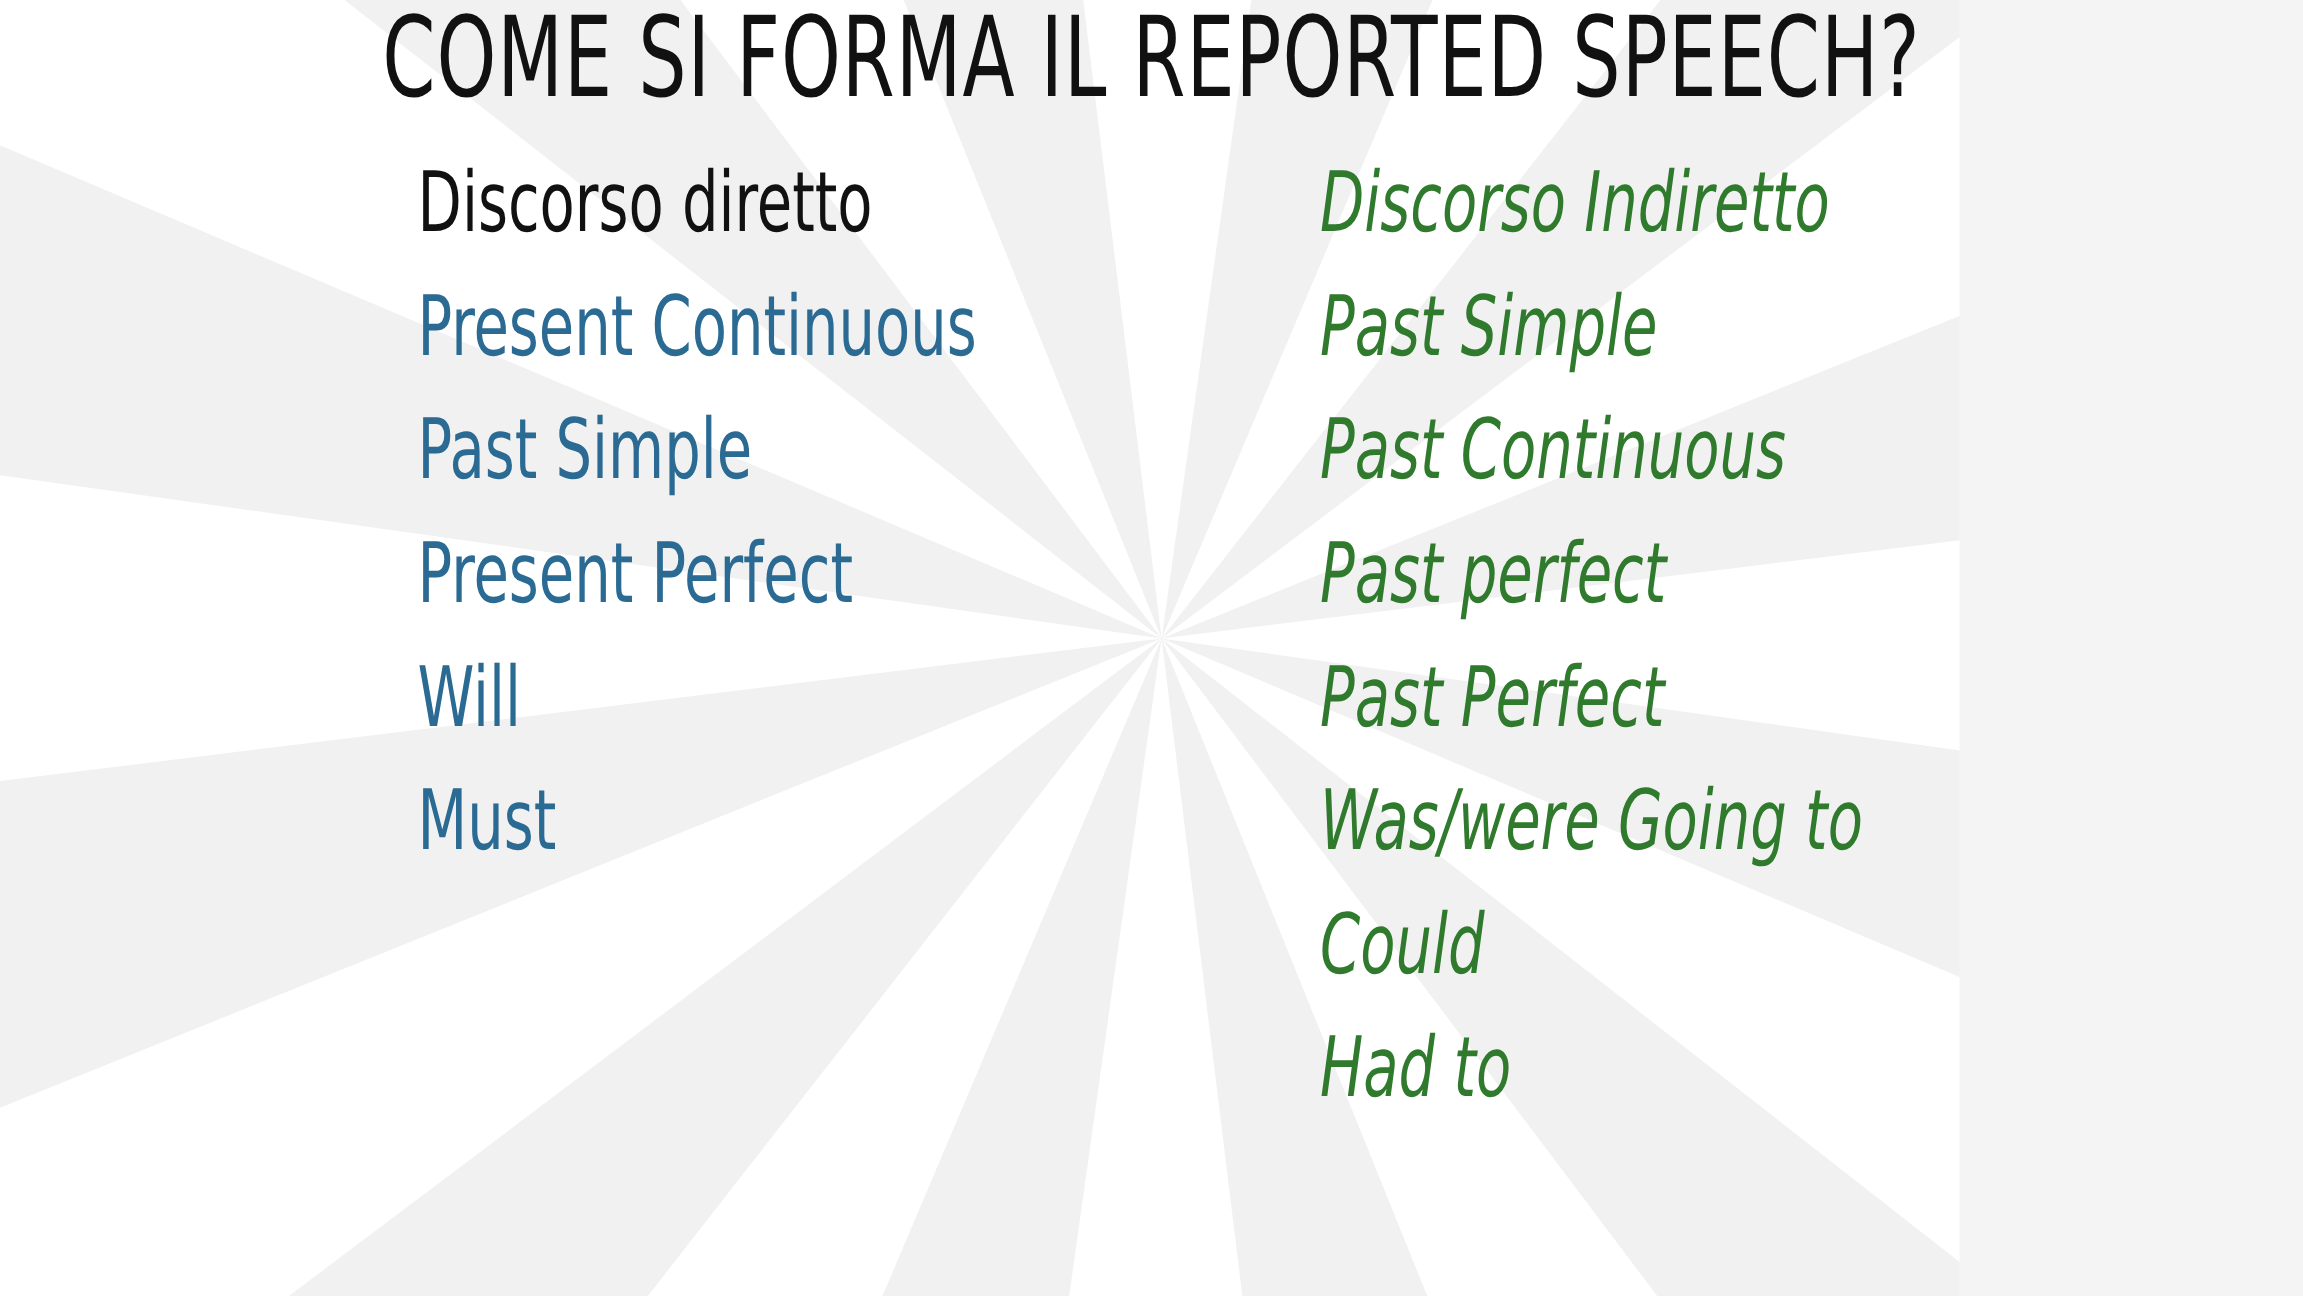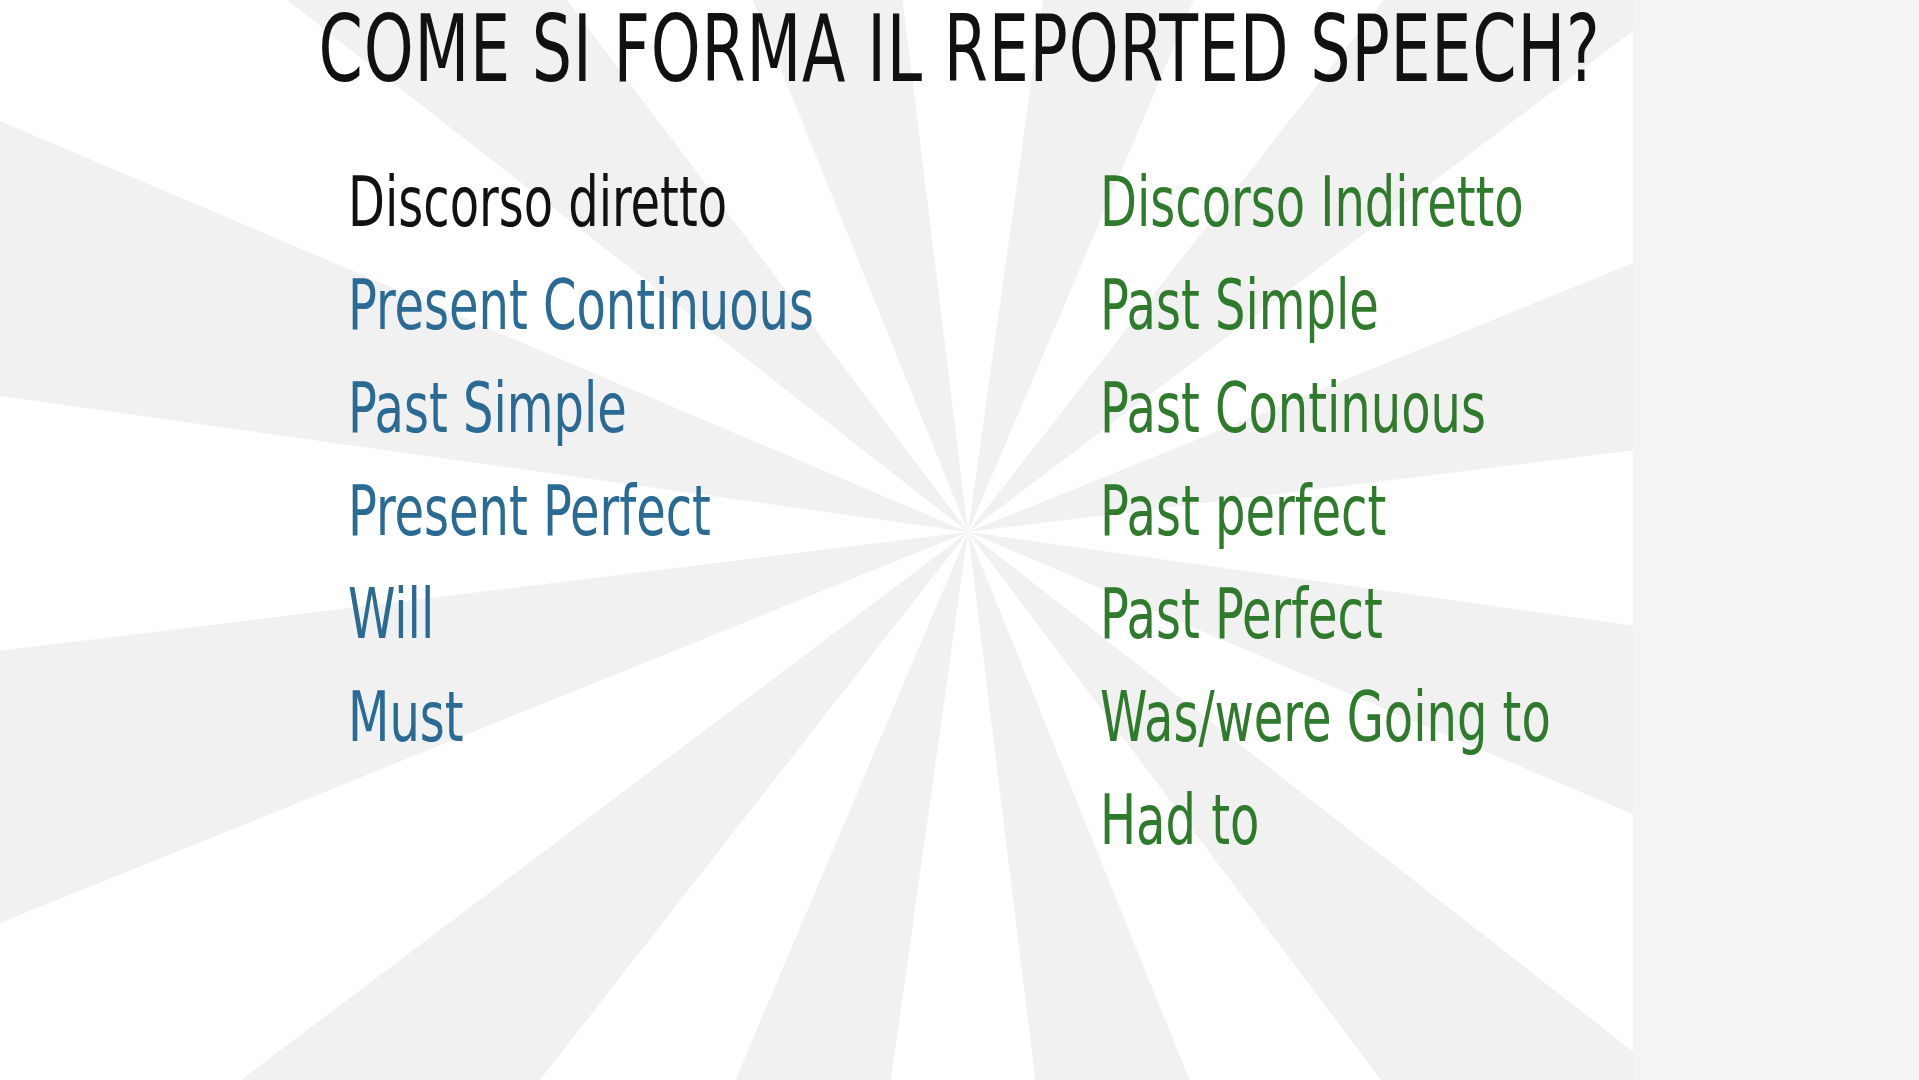--- a/index.html
+++ b/index.html
@@ -51,26 +51,26 @@
     transform: scaleX(0.82) scaleY(1.08);
     transform-origin: center top;
     white-space: nowrap;
   }
 
   .column {
     position: absolute;
     top: 130px;
   }
   .column.left  { left: 348px; }
-  .column.right { left: 1100px; }
+  .column.right { left: 1100px; font-style: italic; }
 
   .tense-row {
     height: 103px;
     display: flex;
-    align-items: flex-end;
+    align-items: flex-start;
     white-space: nowrap;
   }
   .tense-text {
     font-family: "DejaVu Sans Condensed", "Liberation Sans Narrow", "Liberation Sans", sans-serif;
     font-size: 62px;
     line-height: 70px;
     font-weight: 400;
     letter-spacing: 0px;
     transform: scaleX(0.86) scaleY(1.12);
     transform-origin: left top;
@@ -161,20 +161,23 @@
 
       <div class="tense-row">
         <span class="tense-text green">Past Perfect</span>
       </div>
 
 
       <div class="tense-row">
         <span class="tense-text green">Was/were Going to</span>
       </div>
 
+      <div class="tense-row">
+        <span class="tense-text green">Could</span>
+      </div>
 
       <div class="tense-row">
         <span class="tense-text green">Had to</span>
       </div>
 
     </div>
 
   </div>
 </div>
 

